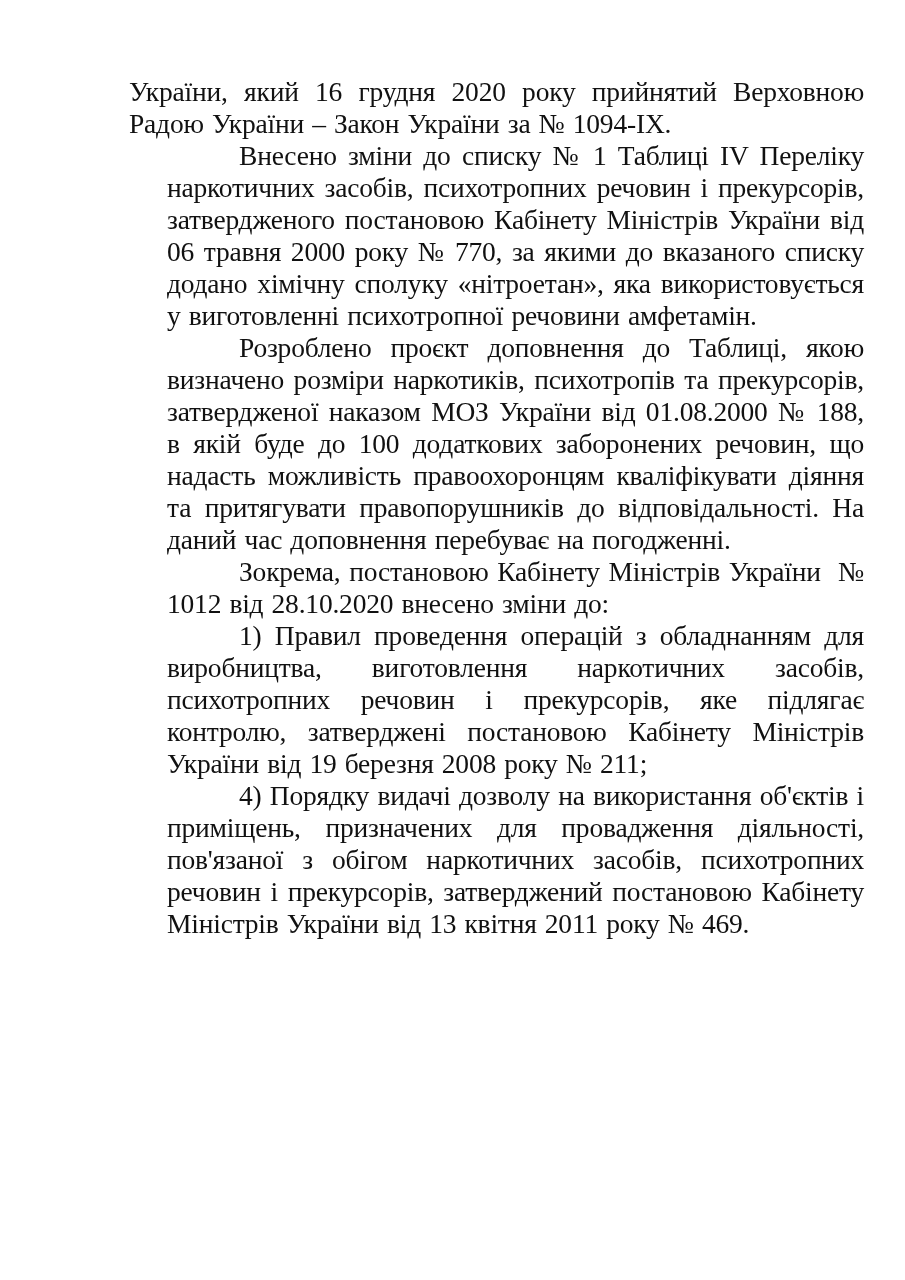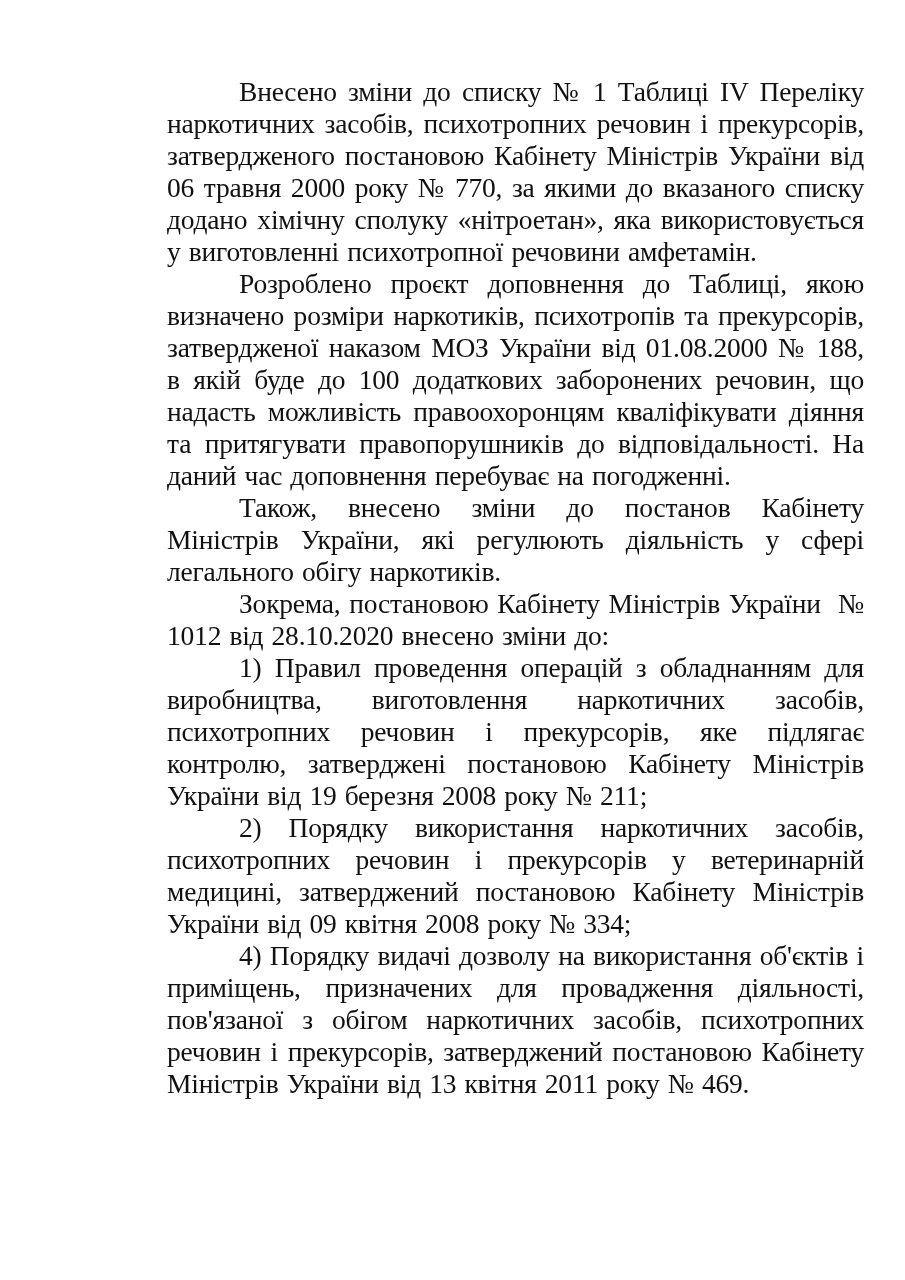--- a/index.html
+++ b/index.html
@@ -39,21 +39,20 @@
   .content p.indent {
     text-indent: 72px;
     margin-left: 38px;
   }
 </style>
 </head>
 <body>
 
 <div class="page">
   <div class="content">
+    <p>України, який 16 грудня 2020 року прийнятий Верховною Радою України – Закон України за № 1094-IX.</p>
     <p class="indent">Внесено зміни до списку № 1 Таблиці IV Переліку наркотичних засобів, психотропних речовин і прекурсорів, затвердженого постановою Кабінету Міністрів України від 06 травня 2000 року № 770, за якими до вказаного списку додано хімічну сполуку «нітроетан», яка використовується у виготовленні психотропної речовини амфетамін.</p>
     <p class="indent">Розроблено проєкт доповнення до Таблиці, якою визначено розміри наркотиків, психотропів та прекурсорів, затвердженої наказом МОЗ України від 01.08.2000 № 188, в якій буде до 100 додаткових заборонених речовин, що надасть можливість правоохоронцям кваліфікувати діяння та притягувати правопорушників до відповідальності. На даний час доповнення перебуває на погодженні.</p>
-    <p class="indent">Також, внесено зміни до постанов Кабінету Міністрів України, які регулюють діяльність у сфері легального обігу наркотиків.</p>
     <p class="indent">Зокрема, постановою Кабінету Міністрів України  № 1012 від 28.10.2020 внесено зміни до:</p>
     <p class="indent">1) Правил проведення операцій з обладнанням для виробництва, виготовлення наркотичних засобів, психотропних речовин і прекурсорів, яке підлягає контролю, затверджені постановою Кабінету Міністрів України від 19 березня 2008 року № 211;</p>
-    <p class="indent">2) Порядку використання наркотичних засобів, психотропних речовин і прекурсорів у ветеринарній медицині, затверджений постановою Кабінету Міністрів України від 09 квітня 2008 року № 334;</p>
     <p class="indent">4) Порядку видачі дозволу на використання об'єктів і приміщень, призначених для провадження діяльності, пов'язаної з обігом наркотичних засобів, психотропних речовин і прекурсорів, затверджений постановою Кабінету Міністрів України від 13 квітня 2011 року № 469.</p>
   </div>
 </div>
 
 </body></html>

